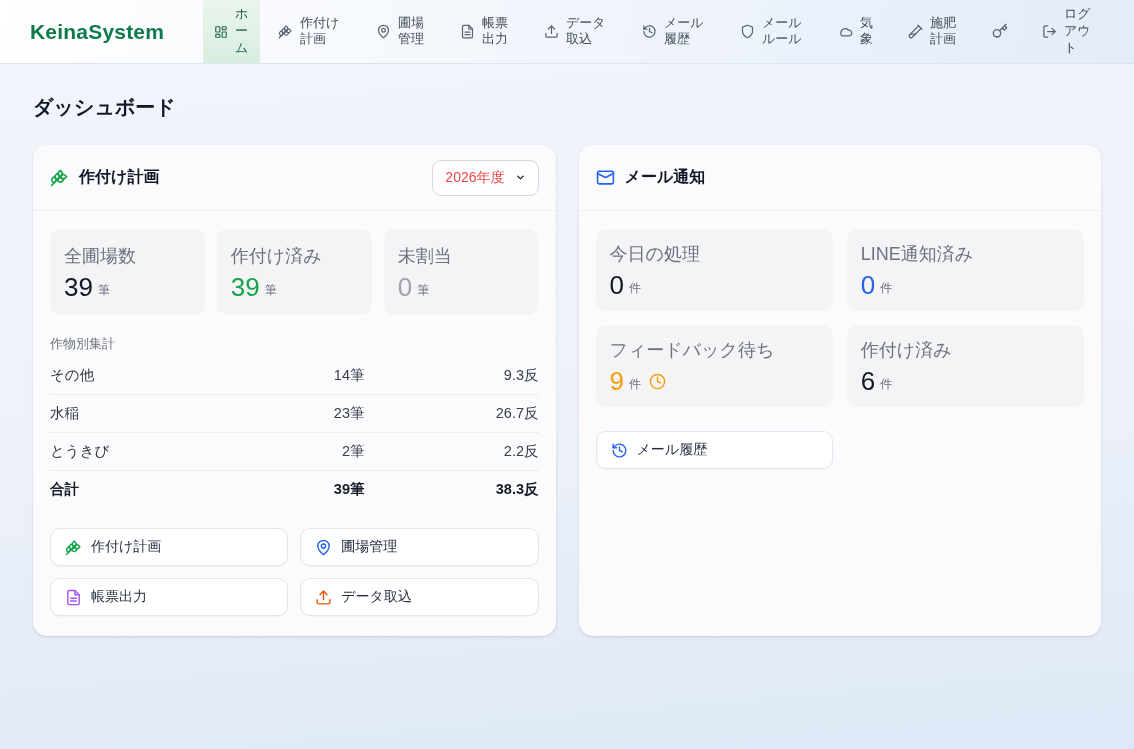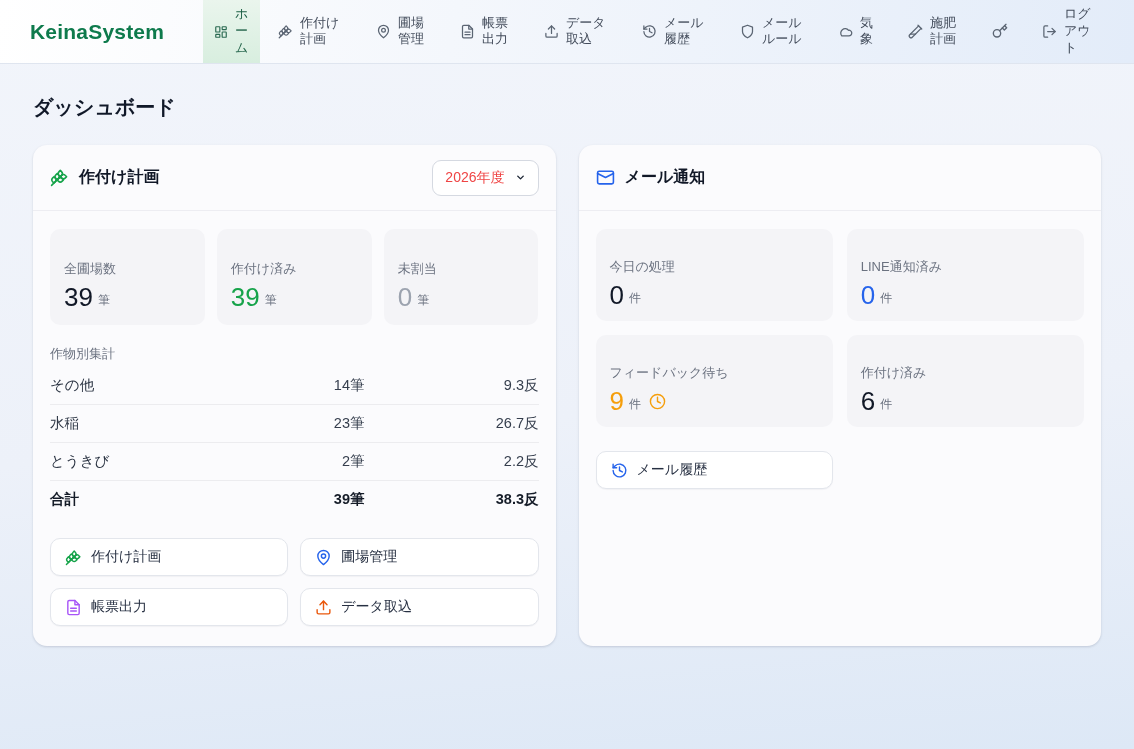--- a/index.html
+++ b/index.html
@@ -43,21 +43,21 @@
   .select{ margin-left:auto; display:flex; align-items:center; gap:10px;
     background:#fff; border:1px solid #d5d9e1; border-radius:9px;
     padding:8px 12px; font-size:14px; color:#ef4444; cursor:pointer; }
   .card-body{ padding:18px 17px 20px; }
   
   .stats3{ display:grid; grid-template-columns:1fr 1fr 1fr; gap:12px; }
   .stats2{ display:grid; grid-template-columns:1fr 1fr; gap:14px; }
   .tile{ background:#f4f4f7; border-radius:10px; padding:15px 14px; }
   .tile-lg{ min-height:81px; }
   .tile-sm{ min-height:67px; padding:13px 14px; }
-  .tile-label{ font-size:13px; color:#6b7280; margin-bottom:6px;margin-top:16px; }
+  .tile-label{ font-size:18px; color:#6b7280; margin-bottom:6px; }
   .tile-value{ display:flex; align-items:center; gap:5px; }
   .num{ font-size:26px; font-weight:400; line-height:1; color:#111827; }
   .unit{ font-size:12px; color:#6b7280; position:relative; top:3px; }
   .c-green{ color:#16a34a; } .c-gray{ color:#9ca3af; }
   .c-blue{ color:#2563eb; } .c-orange{ color:#f59e0b; }
   
   .sum-label{ font-size:13px; color:#6b7280; margin:20px 0 4px; }
   .crow{ display:grid; grid-template-columns:1fr 115px 174px;
     align-items:center; padding:9px 0; border-bottom:1px solid #ececef;
     font-size:14.5px; color:#2a3342; }

